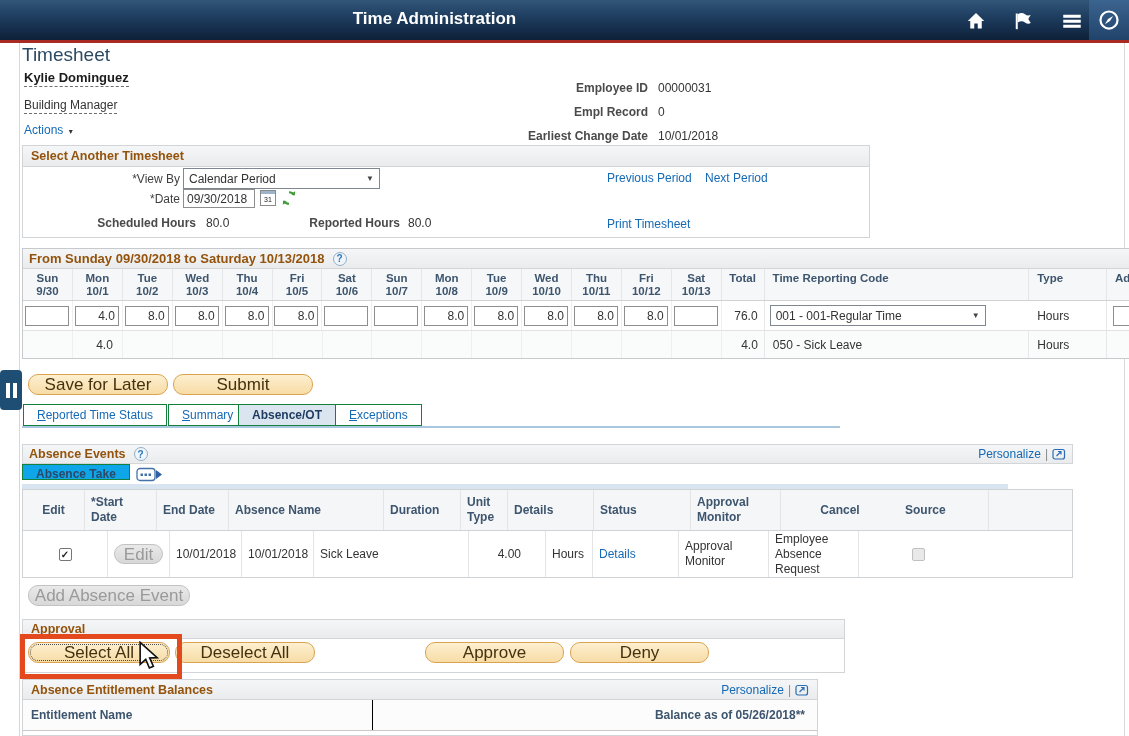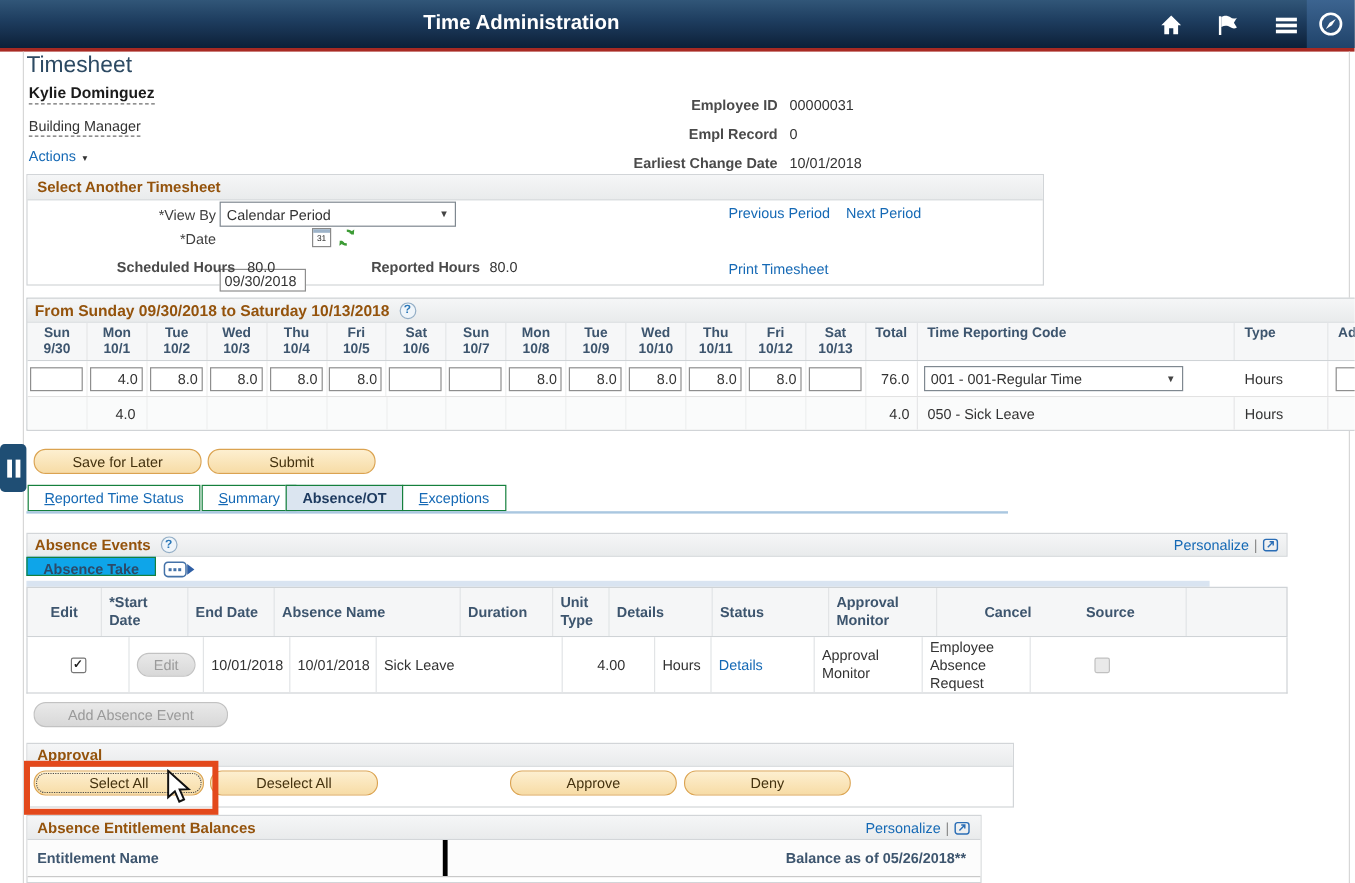--- a/index.html
+++ b/index.html
@@ -21,21 +21,21 @@
   .help{display:inline-flex;width:14px;height:14px;border:1px solid #93aec6;border-radius:50%;
         background:#eff5fa;color:#2a77b8;font-size:10px;font-weight:bold;align-items:center;justify-content:center;vertical-align:-2px;cursor:pointer}
   .dashed-u{border-bottom:1px dashed #6e6e6e;padding-bottom:1px}
   .flabel{font-weight:bold;color:#4a4a4a;text-align:right}
   
   .inp{border:1px solid #8e8e8e;background:#fff;font:inherit;color:#333}
   .sel{border:1px solid #7f8890;background:#fff;display:flex;align-items:center;justify-content:space-between;
        padding:0 5px;height:21px;cursor:pointer}
   .sel .arrow{font-size:8px;color:#444}
   
-  .btn{display:flex;align-items:center;justify-content:center;height:21px;border-radius:10px;font-size:12px;cursor:pointer}
+  .btn{display:flex;align-items:center;justify-content:center;height:21px;border-radius:10px;font-size:17px;cursor:pointer}
   .btn-peach{background:linear-gradient(#fdefd0,#f7dca6);border:1px solid #dba350;color:#44320f}
   .btn-gray{background:linear-gradient(#e9e9e9,#d8d8d8);border:1px solid #c2c2c2;color:#9a9a9a}
   
   #tsgrid{left:22px;top:248px;width:1146px;border:1px solid #c6cacd;background:#fff}
   #tsgrid .gtitle{height:20px;background:linear-gradient(#f5f6f7,#e9ebec);border-bottom:1px solid #d3d6d9;
                   display:flex;align-items:center;padding-left:6px;gap:8px}
   .hrow{display:flex;height:32px;background:#f6f7f8;border-bottom:1px solid #cfd3d6}
   .colhead{color:#3d556e;font-weight:bold;font-size:11.5px}
   .dayh{width:50px;text-align:center;line-height:13px;padding-top:3px;border-right:1px solid #e4e6e8}
   .w-total{width:43px}.w-trc{width:265px}.w-type{width:78px}.w-add{width:60px}
@@ -128,21 +128,21 @@
   </div>
   <div class="abs" style="left:60px;top:172px;width:120px;text-align:right;color:#3f3f3f">*View By</div>
   <div class="abs sel" style="left:183px;top:168px;width:197px">
     <span>Calendar Period</span>
     <span class="arrow">▼</span>
   </div>
   <a class="abs lnk" style="left:607px;top:171px">Previous Period</a>
   <a class="abs lnk" style="left:705px;top:171px">Next Period</a>
 
   <div class="abs" style="left:60px;top:192px;width:120px;text-align:right;color:#3f3f3f">*Date</div>
-  <input class="abs inp" style="left: 183px; top: 189px; width: 72px; height: 19px; padding-left: 3px; margin-top: 35px;" value="09/30/2018">
+  <input class="abs inp" style="left: 183px; top: 189px; width: 72px; height: 19px; padding-left: 3px;" value="09/30/2018">
   <div class="abs" style="left:260px;top:190px;width:16px;height:16px;border:1px solid #8a8a8a;background:#fff;cursor:pointer">
     <div style="height:3px;background:#9db3c9"></div>
     <div style="font-size:7px;text-align:center;color:#222;line-height:11px">31</div>
   </div>
   <div class="abs" style="left:281px;top:190px;cursor:pointer">
     <svg width="16" height="16" viewBox="0 0 16 16">
       <path d="M8 2.2 a5.8 5.8 0 0 1 5 2.9" fill="none" stroke="#3c9b35" stroke-width="2"></path>
       <path d="M14.2 1.2 L13.8 5.6 L9.9 4.1 Z" fill="#3c9b35"></path>
       <path d="M8 13.8 a5.8 5.8 0 0 1 -5 -2.9" fill="none" stroke="#3c9b35" stroke-width="2"></path>
       <path d="M1.8 14.8 L2.2 10.4 L6.1 11.9 Z" fill="#3c9b35"></path>
@@ -391,18 +391,18 @@
     <div class="bar" style="height:20px;border:none;border-bottom:1px solid #d3d6d9;display:flex;align-items:center;padding:0 8px">
       <span class="sect-title">Absence Entitlement Balances</span>
       <span style="margin-left:auto">
         <span class="lnk">Personalize</span><span class="sep">|</span><svg width="14" height="12" viewBox="0 0 14 12" style="vertical-align:-2px">
             <rect x="1" y="1.5" width="11.5" height="9.5" rx="2" fill="none" stroke="#2a6db5" stroke-width="1.2"></rect>
             <path d="M4.5 8 L9 3.5 M6 3.5 H9 V6.5" fill="none" stroke="#2a6db5" stroke-width="1.2"></path>
           </svg>
       </span>
     </div>
     <div style="display:flex;height:31px;border-bottom:1px solid #c9c9c9;background:#fcfcfc">
-      <div class="navy" style="width:350px;border-right:4px solid #000000;display:flex;align-items:center;padding-left:8px">Entitlement Name</div>
+      <div class="navy" style="width:350px;border-right:1px solid #000000;display:flex;align-items:center;padding-left:8px">Entitlement Name</div>
       <div class="navy" style="flex:1;display:flex;align-items:center;justify-content:flex-end;padding-right:12px">Balance as of 05/26/2018**</div>
     </div>
   </div>
 
 </div>
 
 </body></html>

